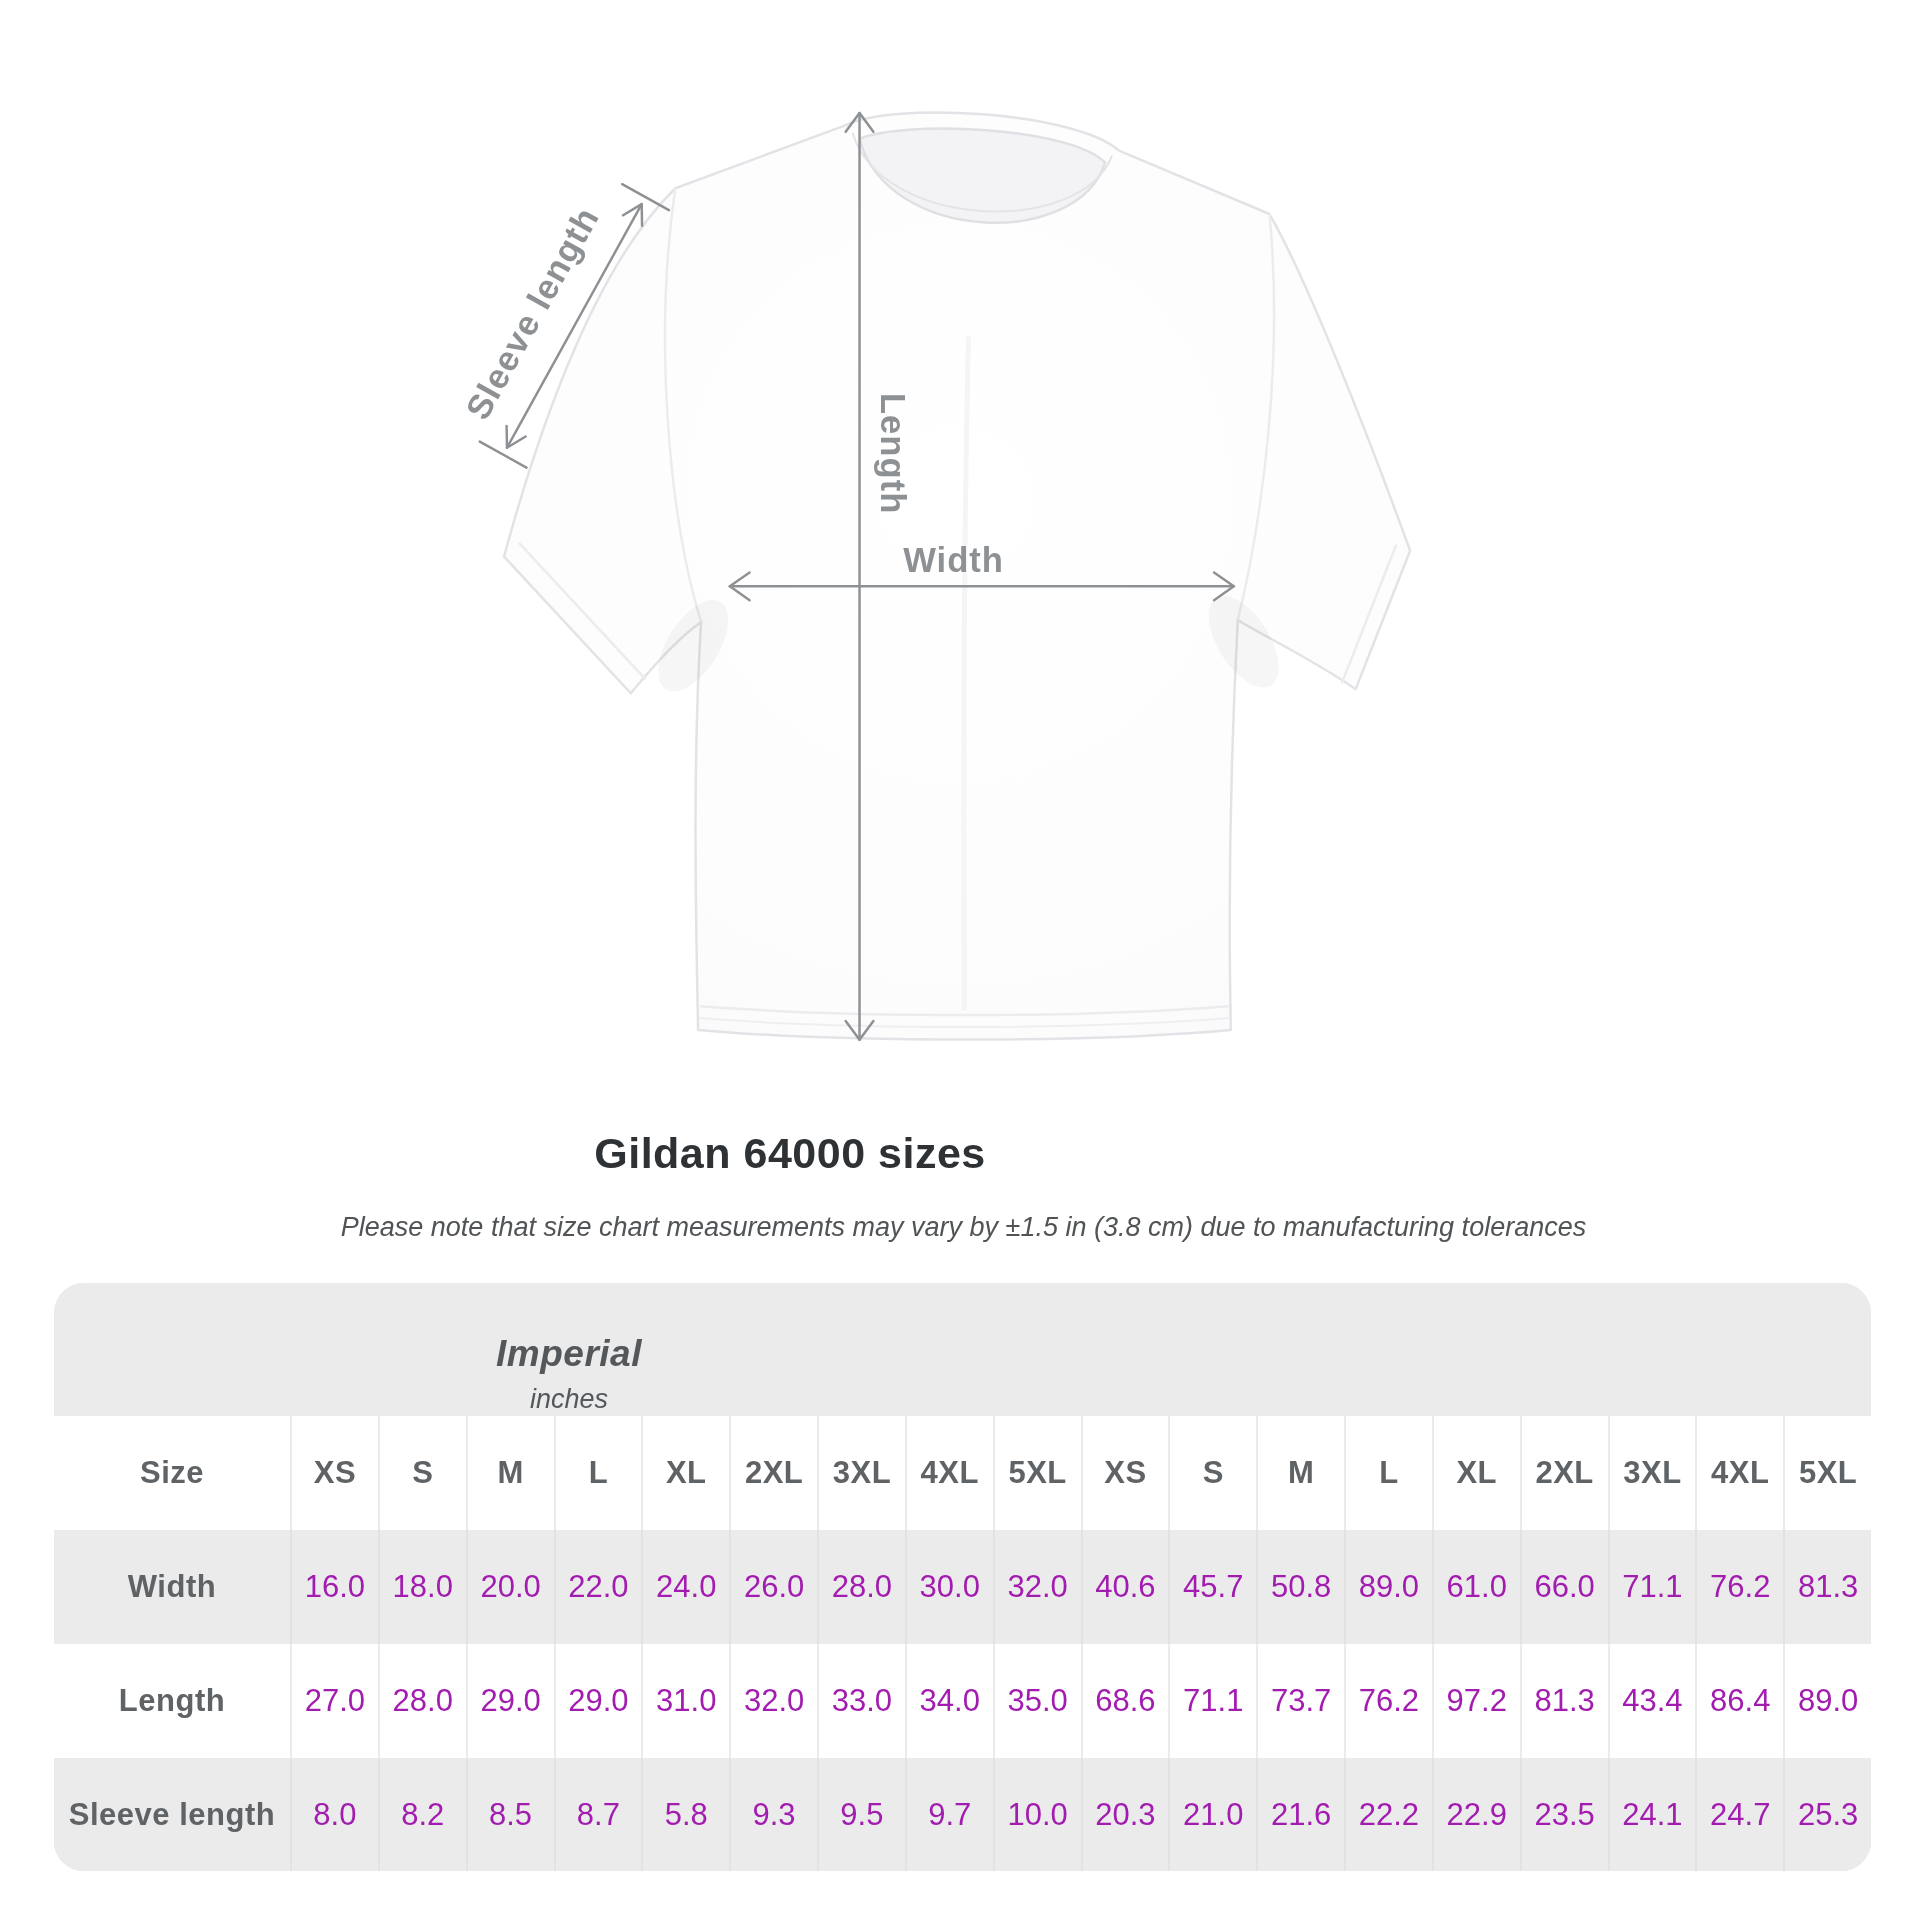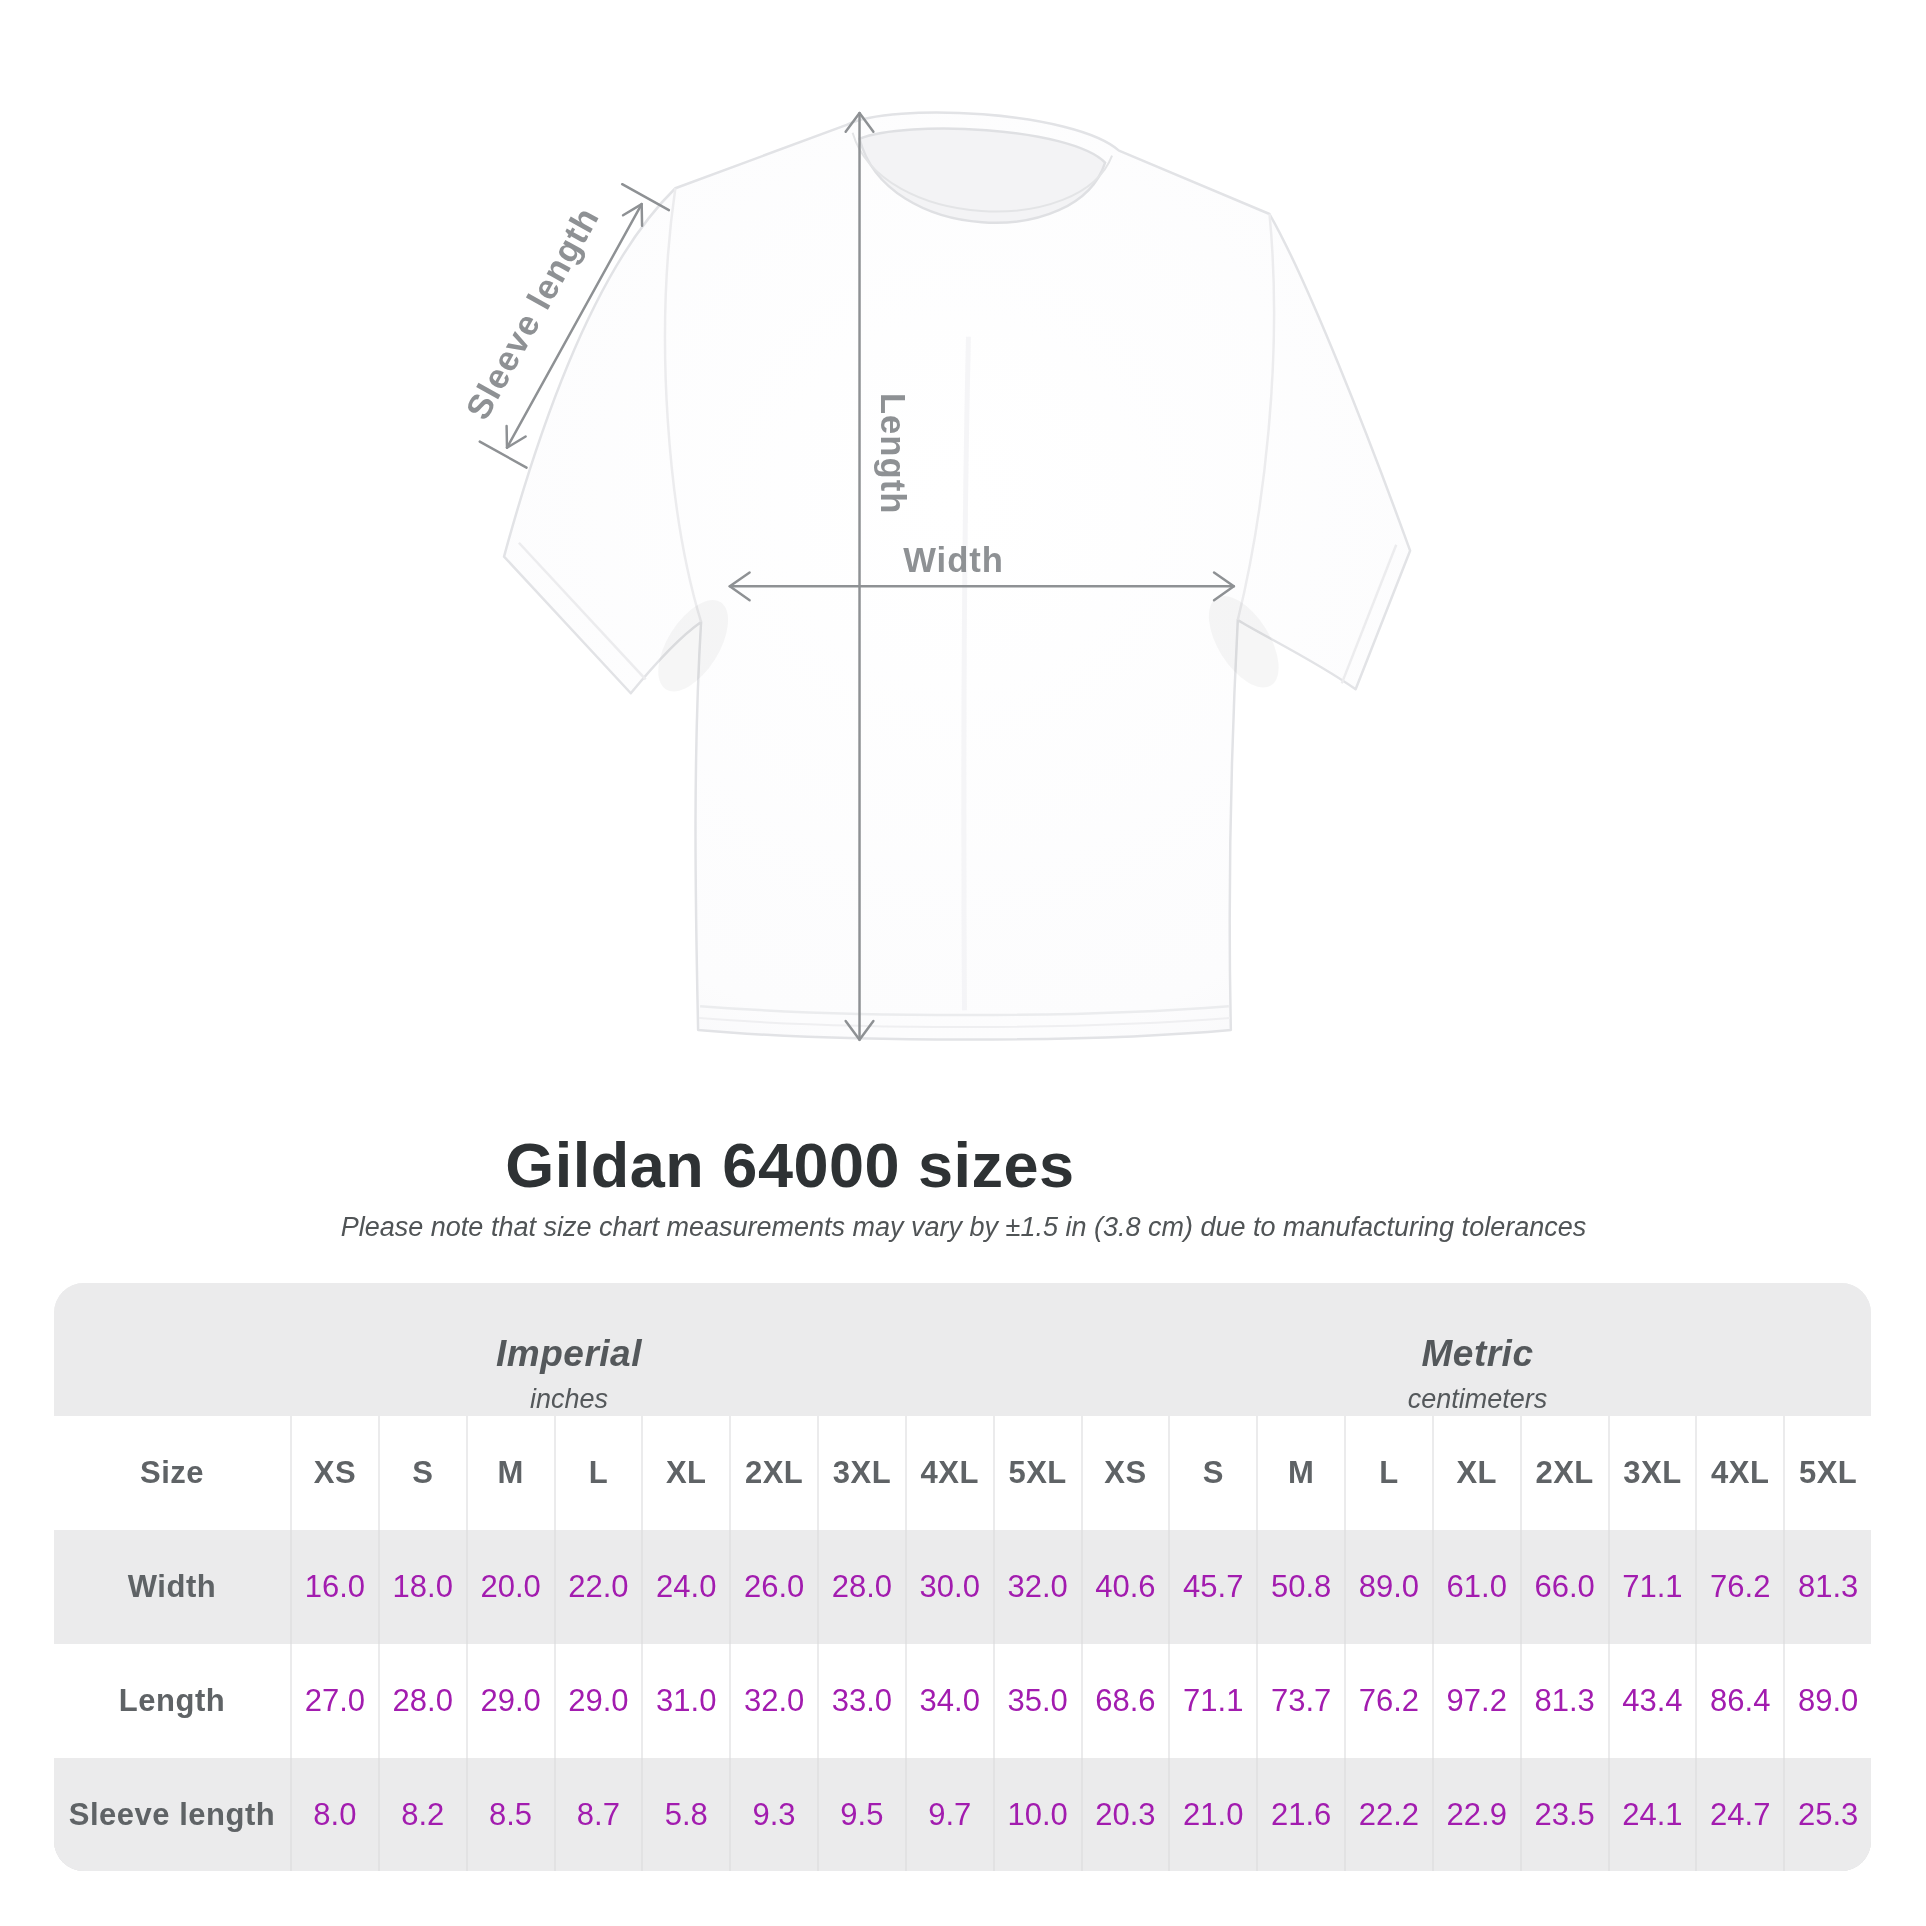--- a/index.html
+++ b/index.html
@@ -6,21 +6,21 @@
   .canvas{
     position:relative;width:1927px;height:1927px;background:#ffffff;
     font-family:"Liberation Sans",sans-serif;overflow:hidden;
   }
   
   .shirt-svg{position:absolute;left:0;top:0;width:1927px;height:1238px;display:block;}
   .ann-label{font-family:"Liberation Sans",sans-serif;font-weight:bold;font-size:35px;fill:#8e9194;letter-spacing:1px;}
   
   .page-title{
     position:absolute;left:0;top:1129px;width:1580px;text-align:center;
-    font-size:63px;font-weight:bold;color:#2e3234;letter-spacing:0.5px;
+    font-size:43px;font-weight:bold;color:#2e3234;letter-spacing:0.5px;
   }
   .page-subtitle{
     position:absolute;left:0;top:1188px;width:1927px;text-align:center;
     font-size:27px;font-style:italic;color:#505456;margin-top:24px;
   }
   
   .size-table{
     position:absolute;left:54px;top:1283px;width:1817px;height:588px;
     background:#ebebec;border-radius:30px;overflow:hidden;
   }
@@ -113,24 +113,20 @@
 
   <div class="page-title">Gildan 64000 sizes</div>
   <div class="page-subtitle">Please note that size chart measurements may vary by ±1.5 in (3.8 cm) due to manufacturing tolerances</div>
 
   <div class="size-table">
 
     <div class="band">
       <div class="band-cell">
         <div class="band-title">Imperial</div>
         <div class="band-sub">inches</div>
-      </div>
-      <div class="band-cell">
-        <div class="band-title">Metric</div>
-        <div class="band-sub">centimeters</div>
       </div>
     </div>
 
     <div class="trow r-white">
       <div class="c lab head">Size</div>
       <div class="c head">XS</div>
       <div class="c head">S</div>
       <div class="c head">M</div>
       <div class="c head">L</div>
       <div class="c head">XL</div>

